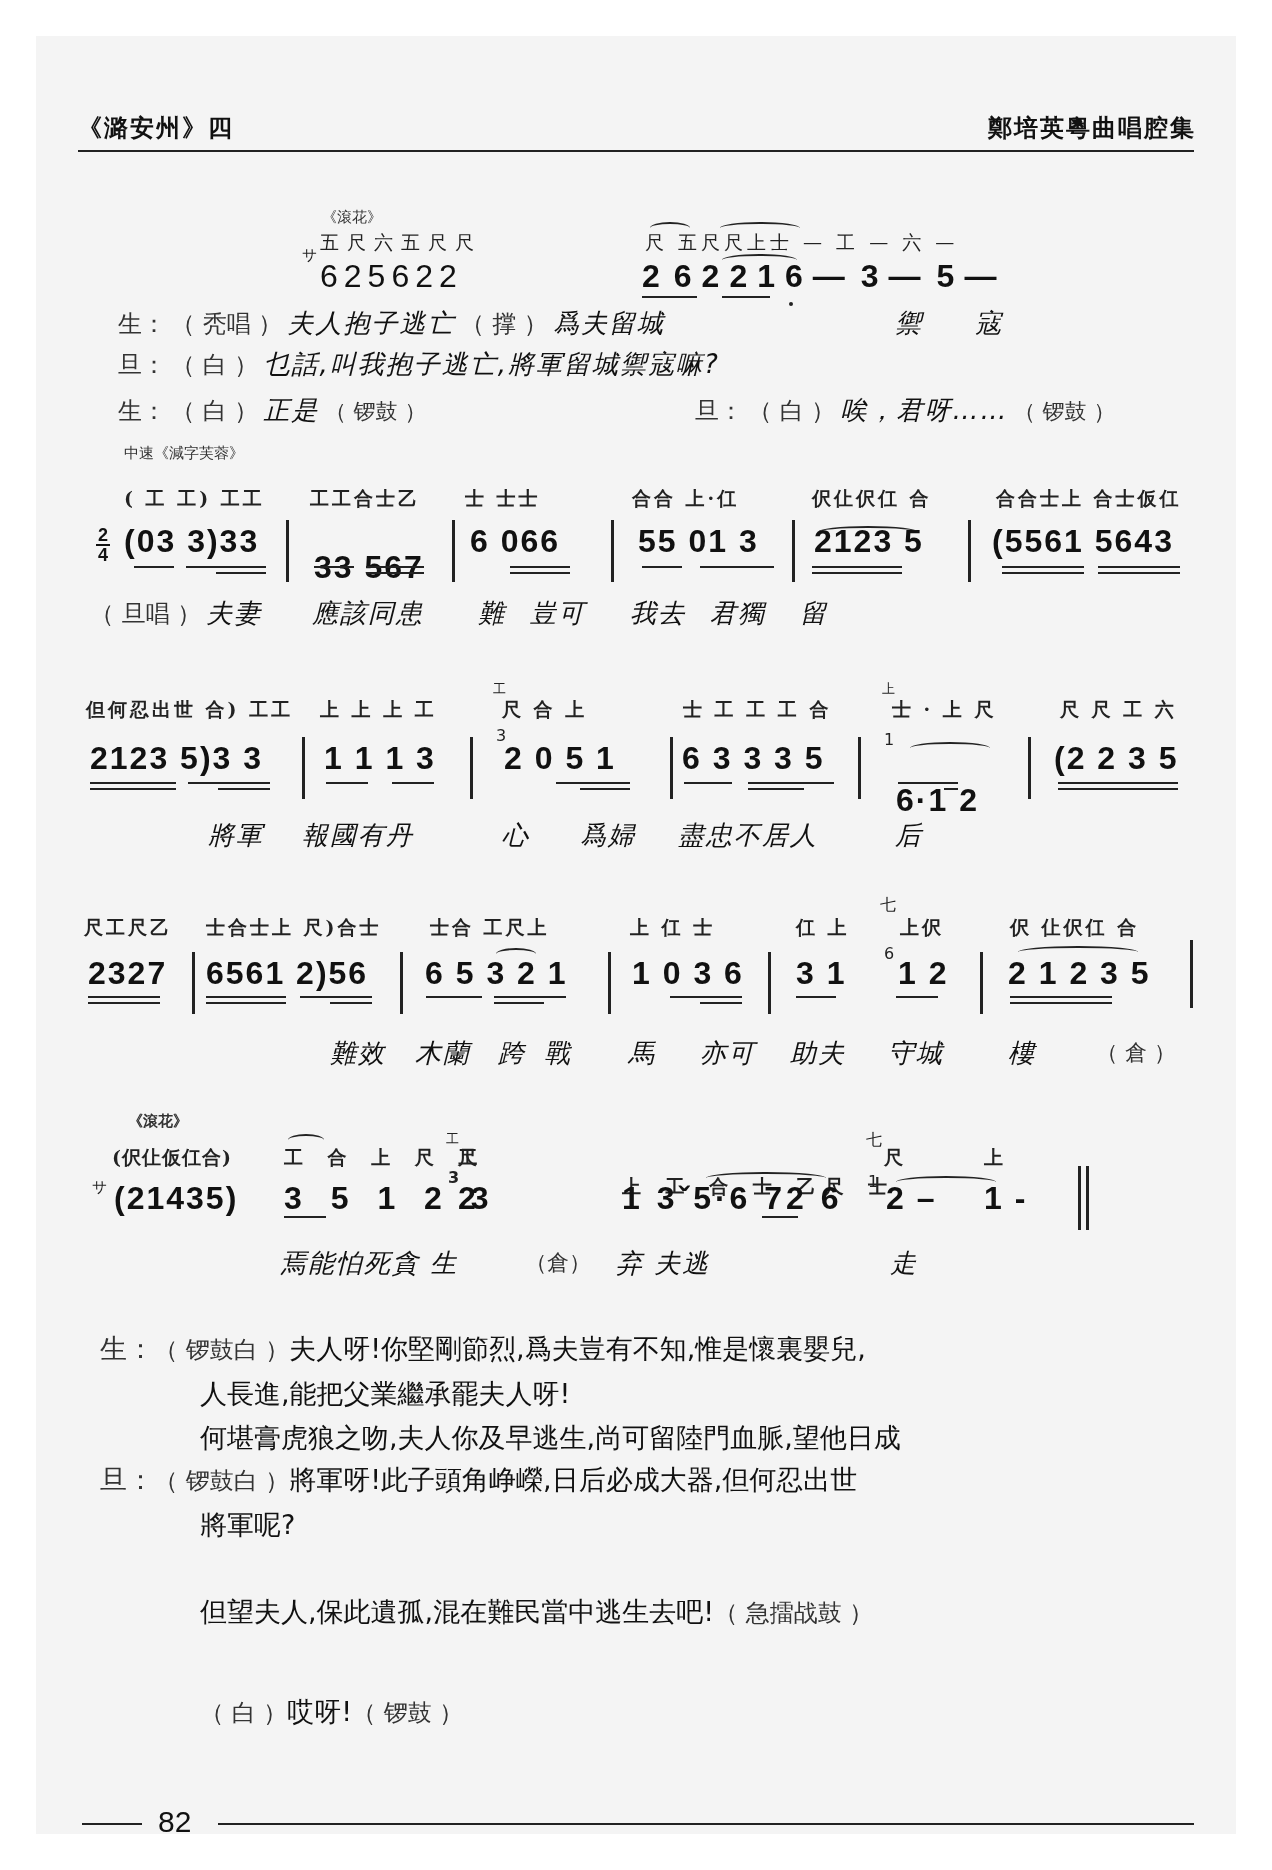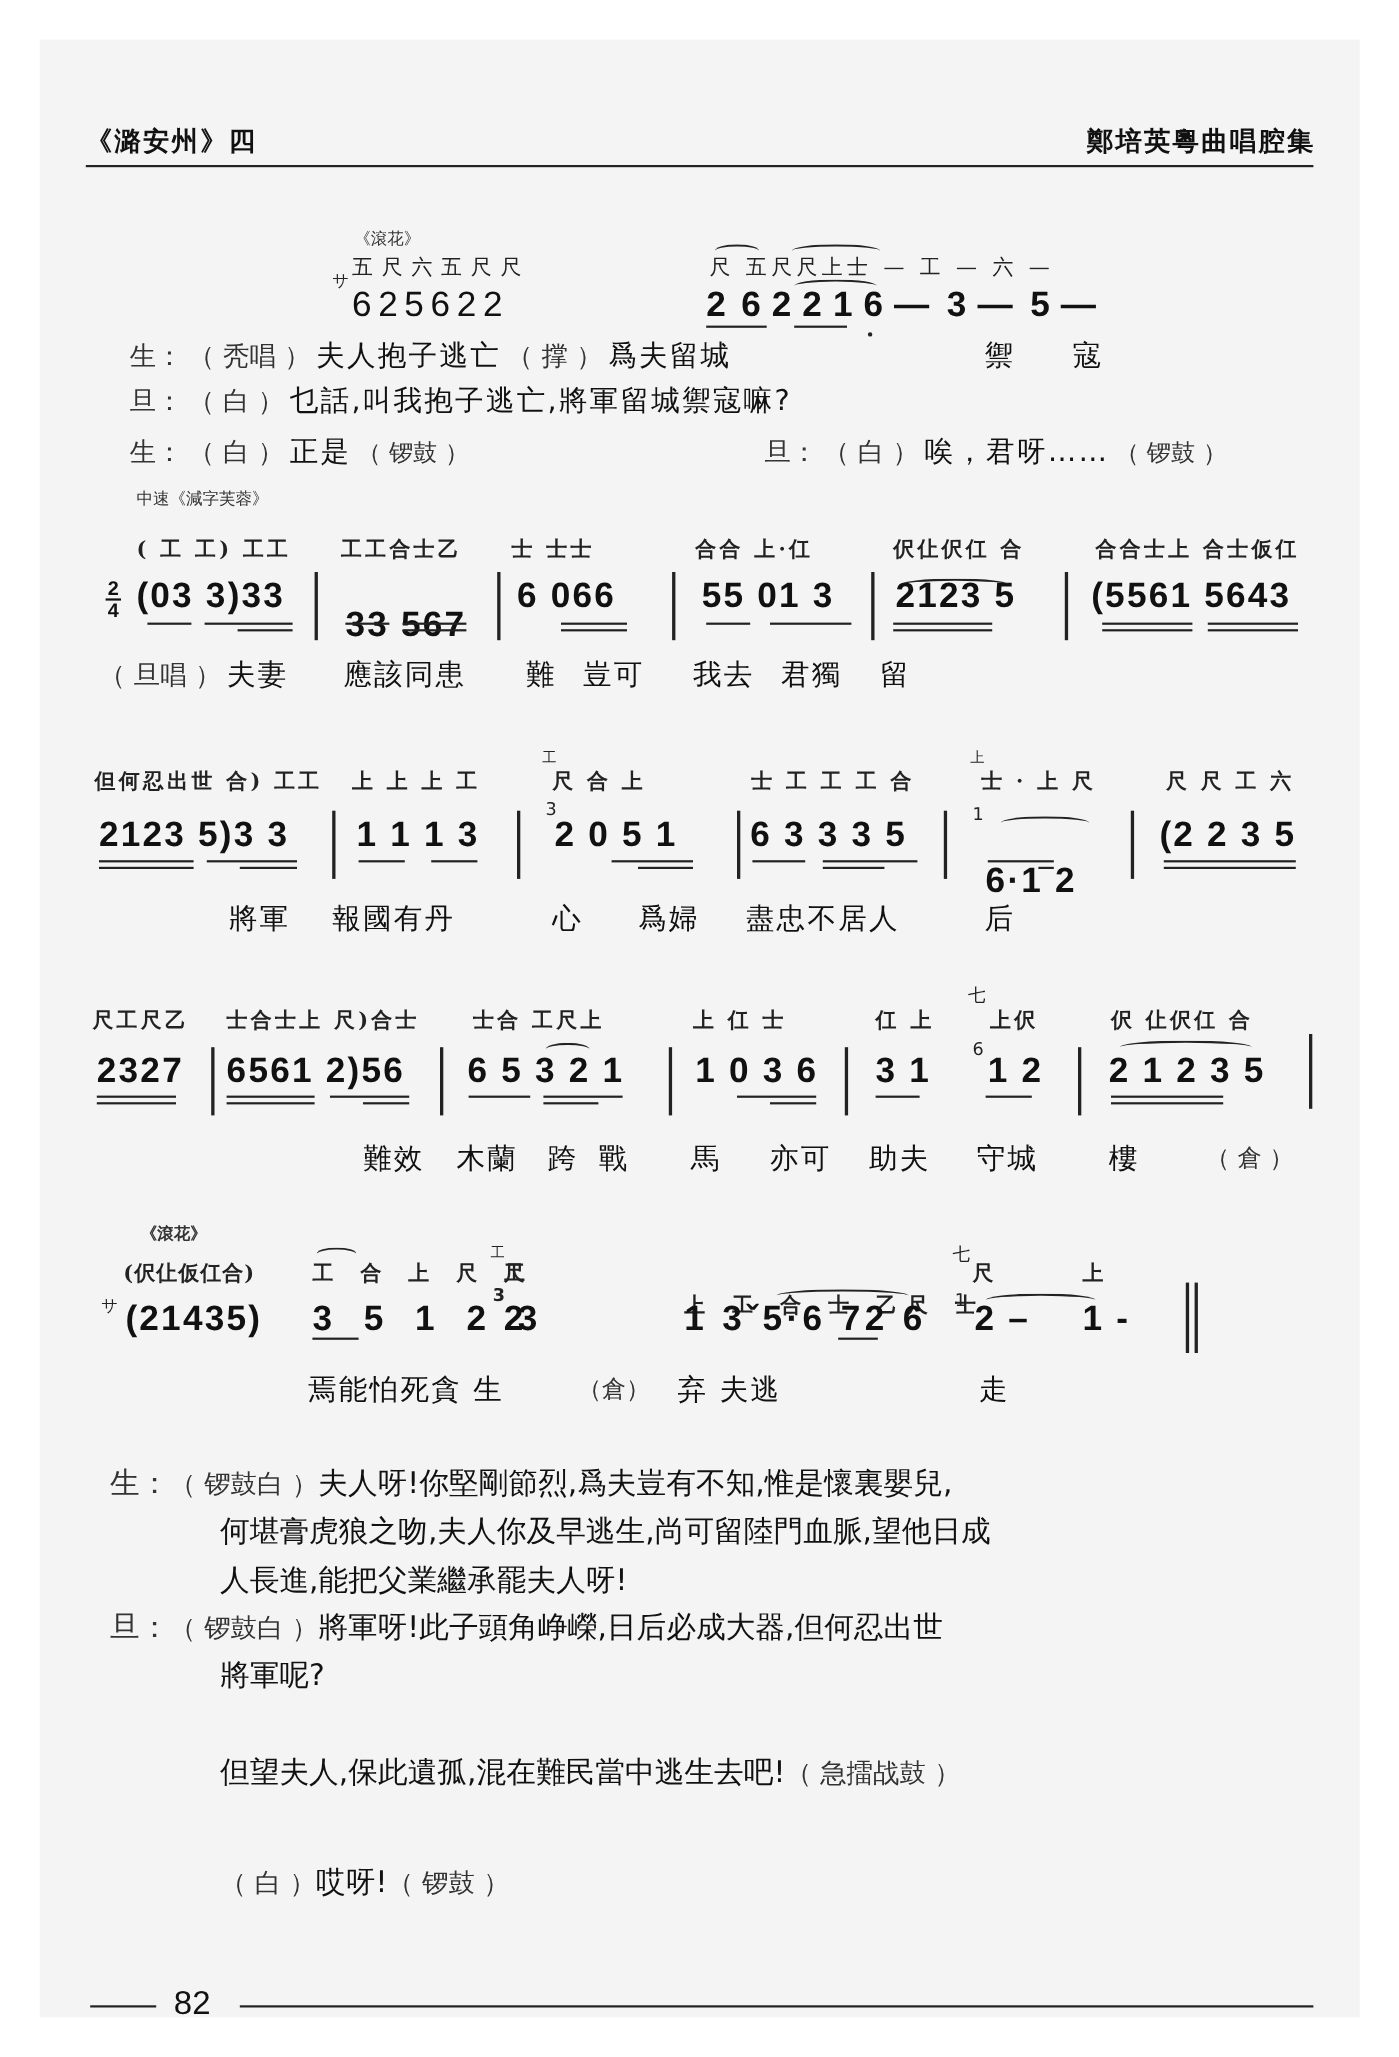--- a/index.html
+++ b/index.html
@@ -12,21 +12,21 @@
   .hdr-left { left: 78px; }
   .hdr-right { right: 76px; }
   .hdr-rule { left: 78px; width: 1116px; top: 150px; height: 2px; background: #222; }
 
   .sect-label { font-family: "DejaVu Serif", serif; font-size: 15px; color: #333; }
   .free-mark { font-size: 15px; color: #222; }
   .gc { font-family: "DejaVu Serif", serif; font-size: 19px; letter-spacing: 8px; color: #222; }
   .gc.bold { font-weight: bold; letter-spacing: 3px; }
   .num { font-family: "Liberation Sans", sans-serif; font-size: 32px; letter-spacing: 6px; color: #111; }
   .num.bold { font-weight: bold; letter-spacing: 2px; }
-  .lyr { font-family: "DejaVu Sans", sans-serif; font-size: 26px; letter-spacing: 2px; color: #111; }
+  .lyr { font-family: "DejaVu Sans", sans-serif; font-size: 26px; letter-spacing: 2px; color: #111; font-style: italic; }
   .role { font-family: "DejaVu Serif", serif; font-size: 24px; color: #333; }
   .small { font-family: "DejaVu Serif", serif; font-size: 22px; color: #333; }
   .bar { position: absolute; width: 3px; background: #222; height: 62px; }
   .ul { position: absolute; height: 2px; background: #222; }
   .dot { position: absolute; width: 4px; height: 4px; border-radius: 50%; background: #222; }
   .mk { font-size: 13px; color: #222; }
   .slur { position: absolute; border-top: 2px solid #222; border-radius: 50% 50% 0 0; height: 10px; }
   .ts { font-family: "Liberation Sans", sans-serif; font-weight: bold; font-size: 18px; line-height: 18px; text-align: center; }
   .dialog { font-family: "DejaVu Sans", sans-serif; font-size: 27px; line-height: 44px; color: #111; }
   .dialog .spk { font-family: "DejaVu Serif", serif; color: #333; }
@@ -279,22 +279,22 @@
   <div class="dbl" style="left:1086px; top:1166px; height:64px;"></div>
 
   <div class="abs lyr" style="left:280px; top:1246px;">焉能怕死貪 生</div>
   <div class="abs small" style="left:525px; top:1248px;">（倉）</div>
   <div class="abs lyr" style="left:616px; top:1246px;">弃 夫逃</div>
   <div class="abs lyr" style="left:890px; top:1246px;">走</div>
 </div>
 
 <div class="abs dialog" style="left:100px; top:1327px; white-space:normal; width:1000px;">
   <div><span class="spk">生：</span><span class="cue">（ 锣鼓白 ）</span><span>夫人呀!你堅剛節烈,爲夫豈有不知,惟是懷裏嬰兒,</span></div>
+  <div style="padding-left:100px;">人長進,能把父業繼承罷夫人呀!</div>
   <div style="padding-left:100px;">何堪膏虎狼之吻,夫人你及早逃生,尚可留陸門血脈,望他日成</div>
-  <div style="padding-left:100px;">人長進,能把父業繼承罷夫人呀!</div>
 </div>
 
 <div class="abs dialog" style="left:100px; top:1458px; white-space:normal; width:1000px;">
   <div><span class="spk">旦：</span><span class="cue">（ 锣鼓白 ）</span><span>將軍呀!此子頭角峥嶸,日后必成大器,但何忍出世</span></div>
   <div style="padding-left:100px;">將軍呢?</div>
 </div>
 
 <div class="abs dialog" style="left:100px; top:1590px; white-space:normal; width:1060px;">
   <div style="padding-left:100px;"><span>但望夫人,保此遺孤,混在難民當中逃生去吧!</span><span class="cue">（ 急擂战鼓 ）</span></div>
 </div>

